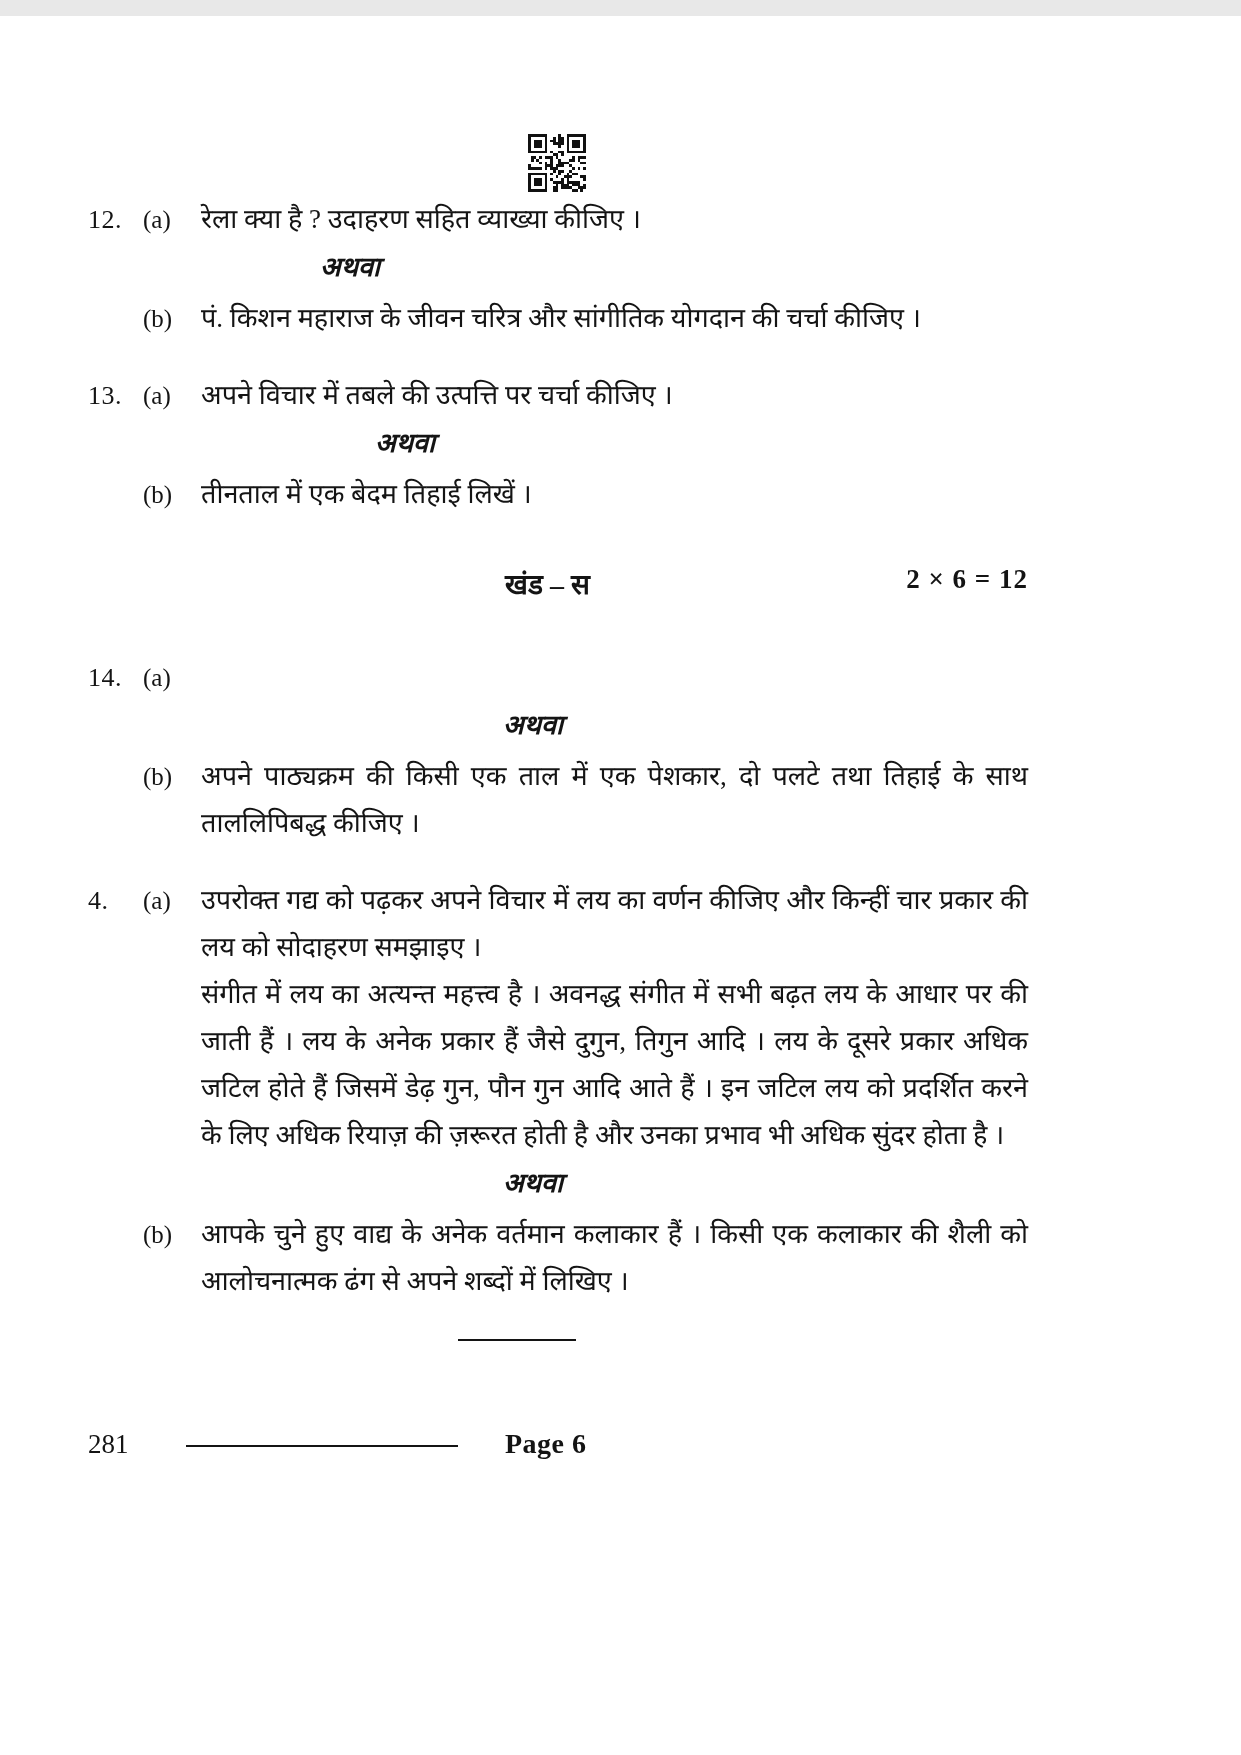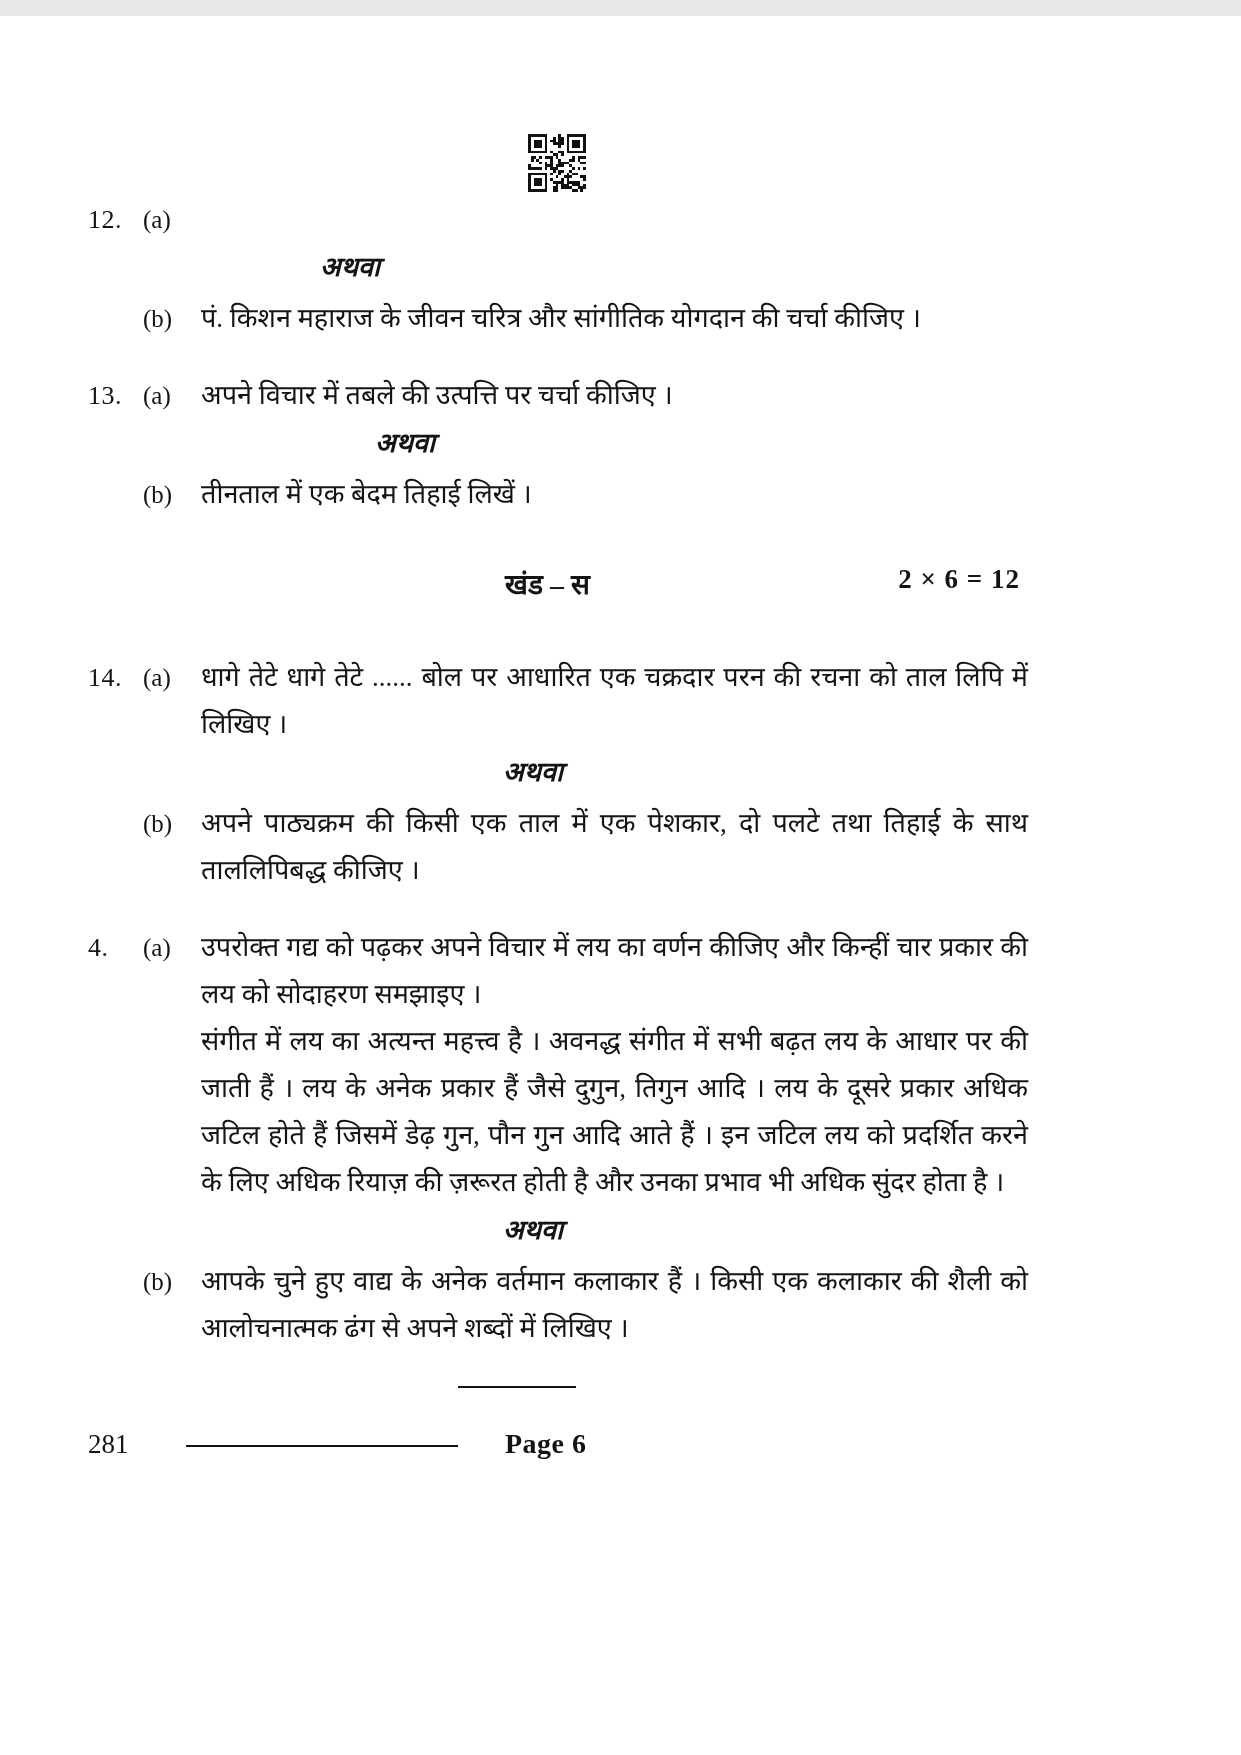--- a/index.html
+++ b/index.html
@@ -20,21 +20,21 @@
   .q-text{flex:1;font-size:27px;text-align:justify;}
   .q-text .para{margin:0;}
   .or-row{line-height:44px;margin:2px 0;}
   .or-label{font-size:27px;font-weight:bold;font-style:italic;}
   .or-pos-1{margin-left:232px;}
   .or-pos-2{margin-left:287px;}
   .or-pos-3{margin-left:415px;}
 
   .section-row{position:relative;height:46px;margin:46px 0 44px 0;}
   .section-title{position:absolute;left:417px;top:0;font-size:28px;font-weight:bold;}
-  .section-marks{position:absolute;right:8px;top:0;font-size:27px;font-weight:bold;letter-spacing:1px;}
+  .section-marks{position:absolute;right:0;top:0;font-size:27px;font-weight:bold;letter-spacing:1px;}
 
   .end-divider{width:118px;border:0;border-top:2px solid #141414;margin:34px 0 0 370px;}
 
   .footer{position:absolute;left:0;top:1408px;width:1241px;height:50px;}
   .footer-code{position:absolute;left:88px;top:0;font-size:27px;font-weight:normal;line-height:40px;}
   .footer-line{position:absolute;left:186px;top:21px;width:272px;border:0;border-top:2.5px solid #141414;margin:0;}
   .footer-page{position:absolute;left:505px;top:0;font-size:28px;font-weight:bold;line-height:40px;letter-spacing:.5px;}
 </style>
 </head>
 <body>
@@ -169,20 +169,21 @@
         <rect x="0" y="14" width="7" height="7" fill="#111"></rect>
         <rect x="1" y="15" width="5" height="5" fill="#fff"></rect>
         <rect x="2" y="16" width="3" height="3" fill="#111"></rect>
       </svg>
   </div>
 
   <div class="q-block">
     <div class="q-row">
       <span class="q-num">12.</span>
       <span class="q-part">(a)</span>
+      <div class="q-text">रेला क्या है ? उदाहरण सहित व्याख्या कीजिए ।</div>
     </div>
     <div class="or-row">
       <span class="or-label or-pos-1">अथवा</span>
     </div>
     <div class="q-row">
       <span class="q-num"></span>
       <span class="q-part">(b)</span>
       <div class="q-text">पं. किशन महाराज के जीवन चरित्र और सांगीतिक योगदान की चर्चा कीजिए ।</div>
     </div>
   </div>
@@ -205,21 +206,20 @@
 
   <div class="section-row">
     <span class="section-title">खंड – स</span>
     <span class="section-marks">2 × 6 = 12</span>
   </div>
 
   <div class="q-block">
     <div class="q-row">
       <span class="q-num">14.</span>
       <span class="q-part">(a)</span>
-      <div class="q-text">धागे तेटे धागे तेटे ...... बोल पर आधारित एक चक्रदार परन की रचना को ताल लिपि में लिखिए ।</div>
     </div>
     <div class="or-row">
       <span class="or-label or-pos-3">अथवा</span>
     </div>
     <div class="q-row">
       <span class="q-num"></span>
       <span class="q-part">(b)</span>
       <div class="q-text">अपने पाठ्यक्रम की किसी एक ताल में एक पेशकार, दो पलटे तथा तिहाई के साथ ताललिपिबद्ध कीजिए ।</div>
     </div>
   </div>

